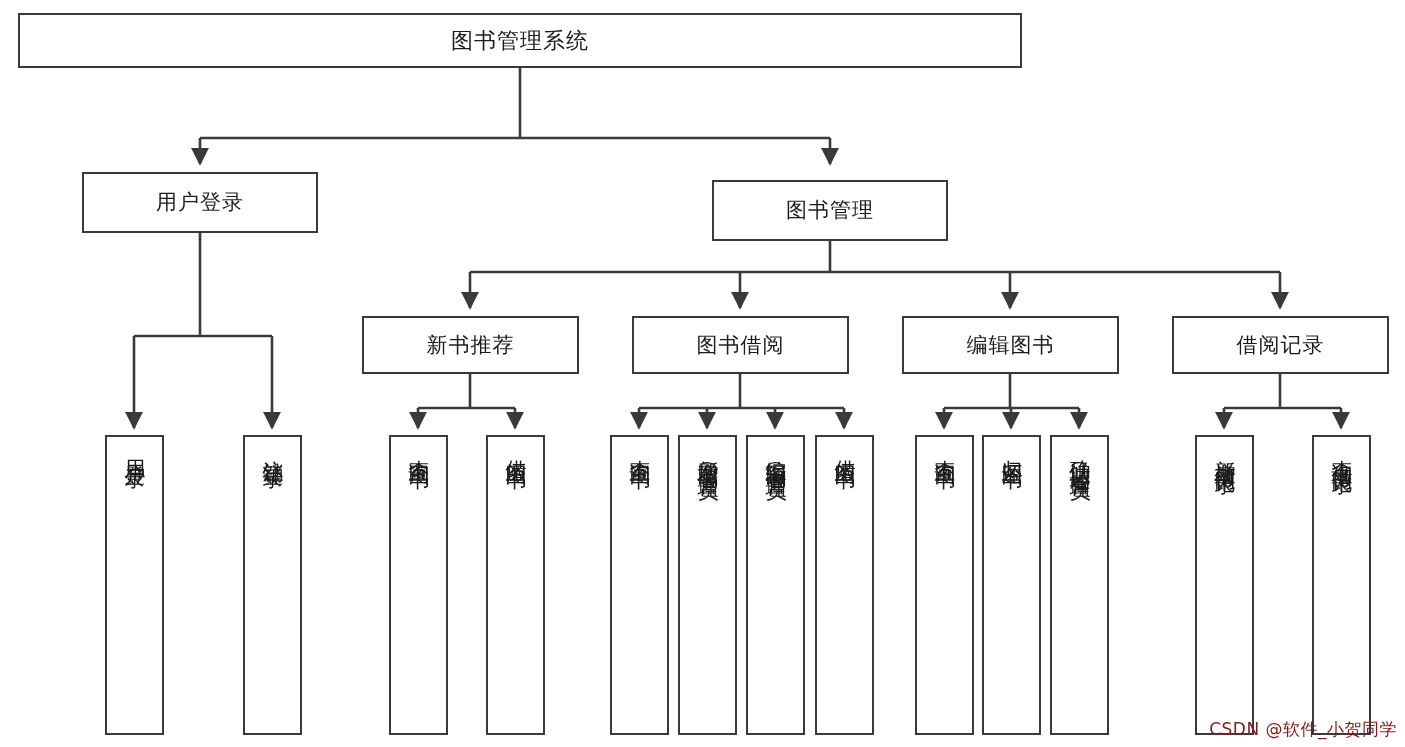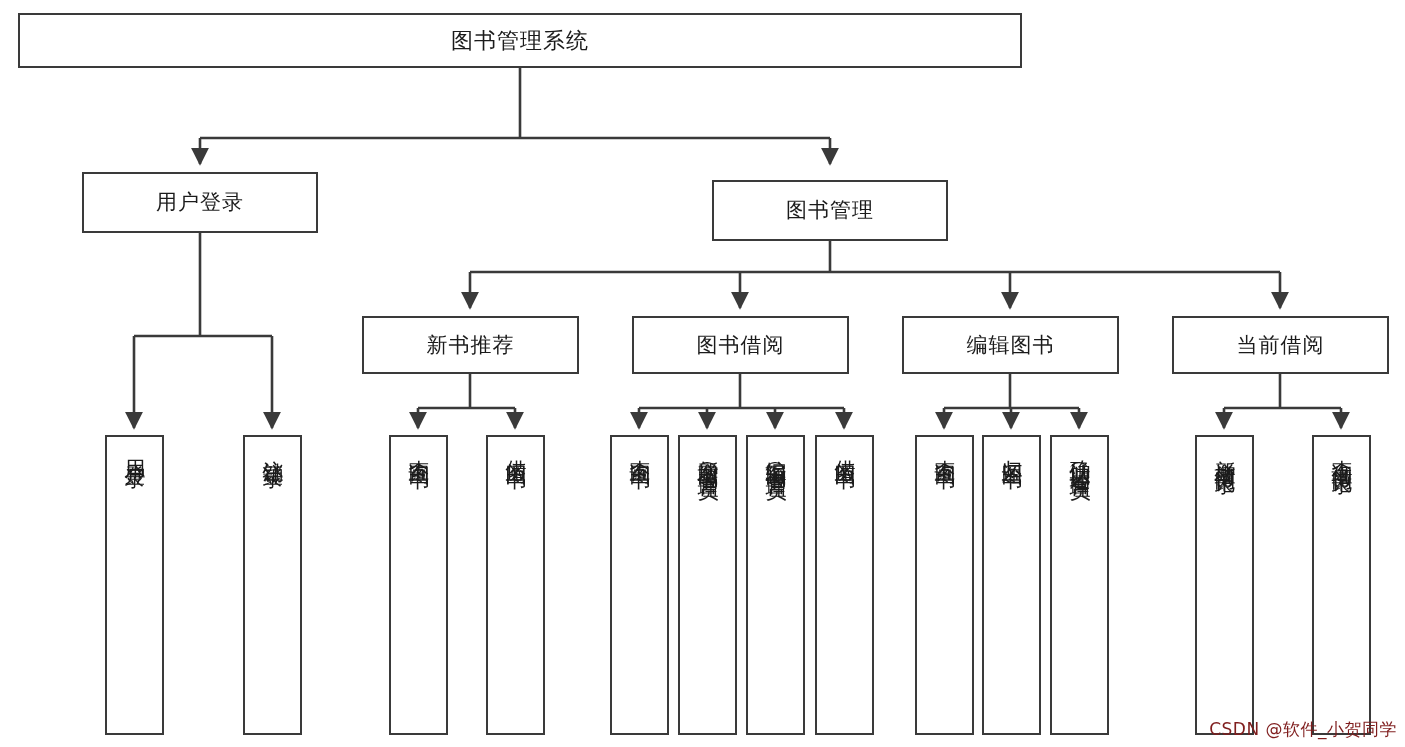--- a/index.html
+++ b/index.html
@@ -139,21 +139,21 @@
   <div class="node horiz" style="left:632px; top:316px; width:217px; height:58px;">
     <span class="label">图书借阅</span>
   </div>
   <div class="node horiz" style="left:362px; top:316px; width:217px; height:58px;">
     <span class="label">新书推荐</span>
   </div>
   <div class="node horiz" style="left:902px; top:316px; width:217px; height:58px;">
     <span class="label">编辑图书</span>
   </div>
   <div class="node horiz" style="left:1172px; top:316px; width:217px; height:58px;">
-    <span class="label">当前借阅</span>
+    <span class="label">借阅记录</span>
   </div>
 
   <div class="node vert" style="left:105px; top:435px; width:59px; height:300px;">
     <span class="label">用户登录</span>
   </div>
   <div class="node vert" style="left:243px; top:435px; width:59px; height:300px;">
     <span class="label">注销登录</span>
   </div>
 
   <div class="node vert" style="left:389px; top:435px; width:59px; height:300px;">

